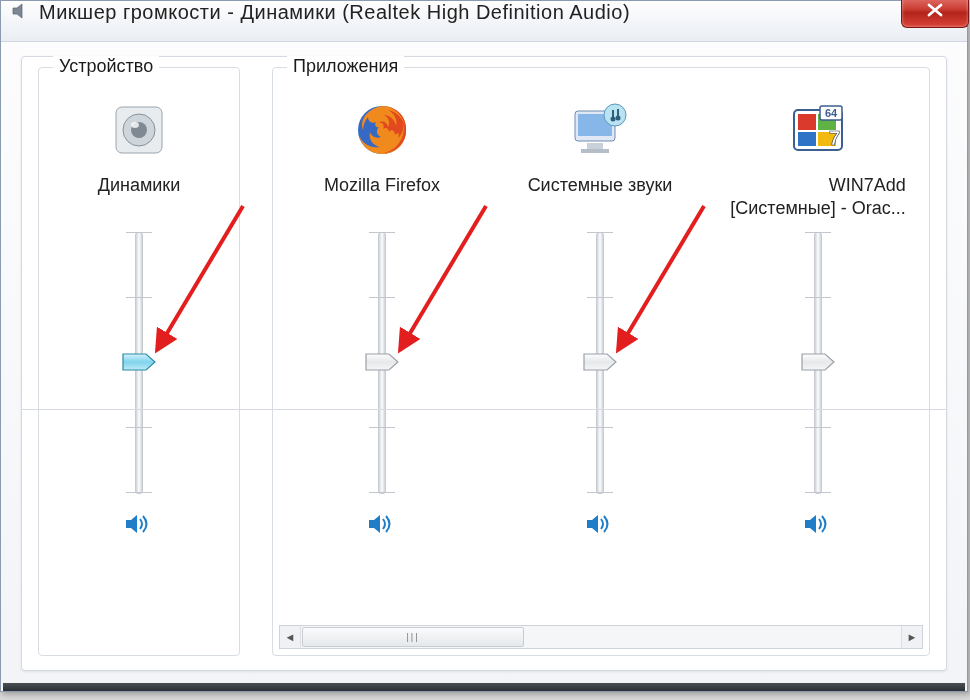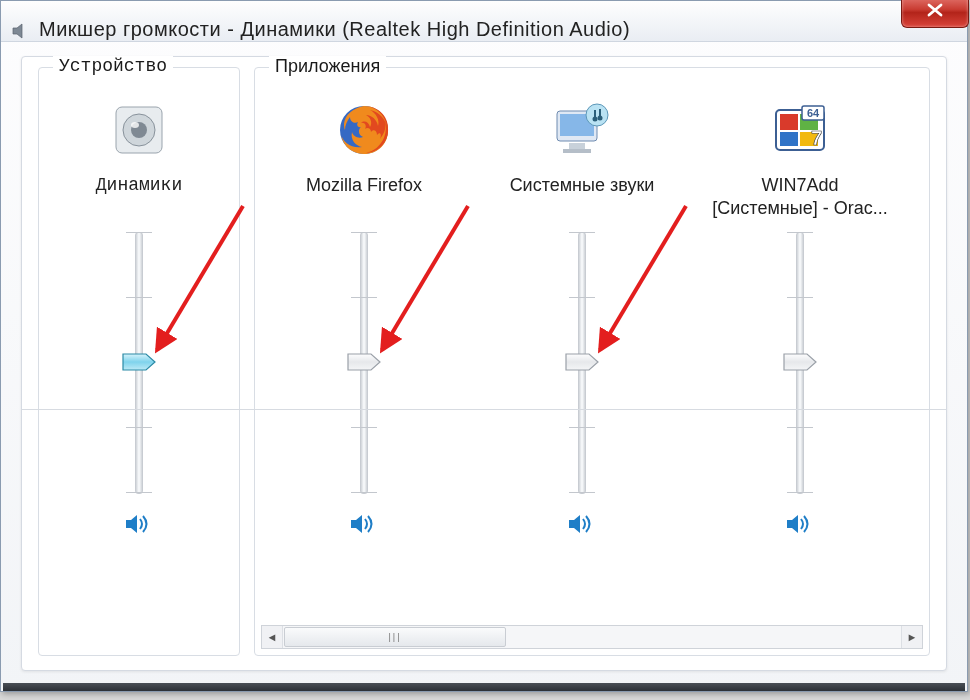--- a/index.html
+++ b/index.html
@@ -17,21 +17,21 @@
     width: 966px;
     height: 690px;
     background: linear-gradient(#fdfdfe, #f2f4f7);
     border: 1px solid #8a9bb0;
     box-shadow: 2px 2px 6px rgba(0,0,0,0.3);
   }
   .titlebar {
     height: 40px;
     background: linear-gradient(#fefefe, #e9edf3);
     display: flex;
-    align-items: flex-end;
+    align-items: flex-start;
     border-bottom: 1px solid #cfd6e0;
     position: relative;
   }
   .title-icon {
     width: 20px; height: 20px;
     margin: 0 8px 0 10px;
     display:flex; align-items:center; justify-content:center;
   }
   .title-text {
     font-size: 20px;
@@ -68,22 +68,21 @@
     display: flex;
   }
   .groupbox {
     position: relative;
     border: 1px solid #d8dde4;
     border-radius: 4px;
     padding-top: 14px;
   }
   .groupbox.device {
     width: 200px;
-    margin-right: 14px;
-    font-family: Liberation Mono, monospace;
+    margin-right: 32px;
   }
   .groupbox.apps {
     flex: 1;
     display: flex;
     flex-direction: column;
   }
   .group-legend {
     position: absolute;
     top: -12px; left: 14px;
     background: #fff;
@@ -109,21 +108,21 @@
   }
   .app-icon-box {
     width: 64px; height: 64px;
     display:flex; align-items:center; justify-content:center;
     margin-top: 6px;
   }
   .app-label {
     margin-top: 12px;
     font-size: 18px;
     color: #222;
-    text-align: center;
+    text-align: right;
     line-height: 1.3;
     min-height: 50px;
     padding: 0 6px;
     white-space: pre-line;
   }
   .slider-area {
     position: relative;
     width: 60px;
     height: 260px;
     margin-top: 8px;

